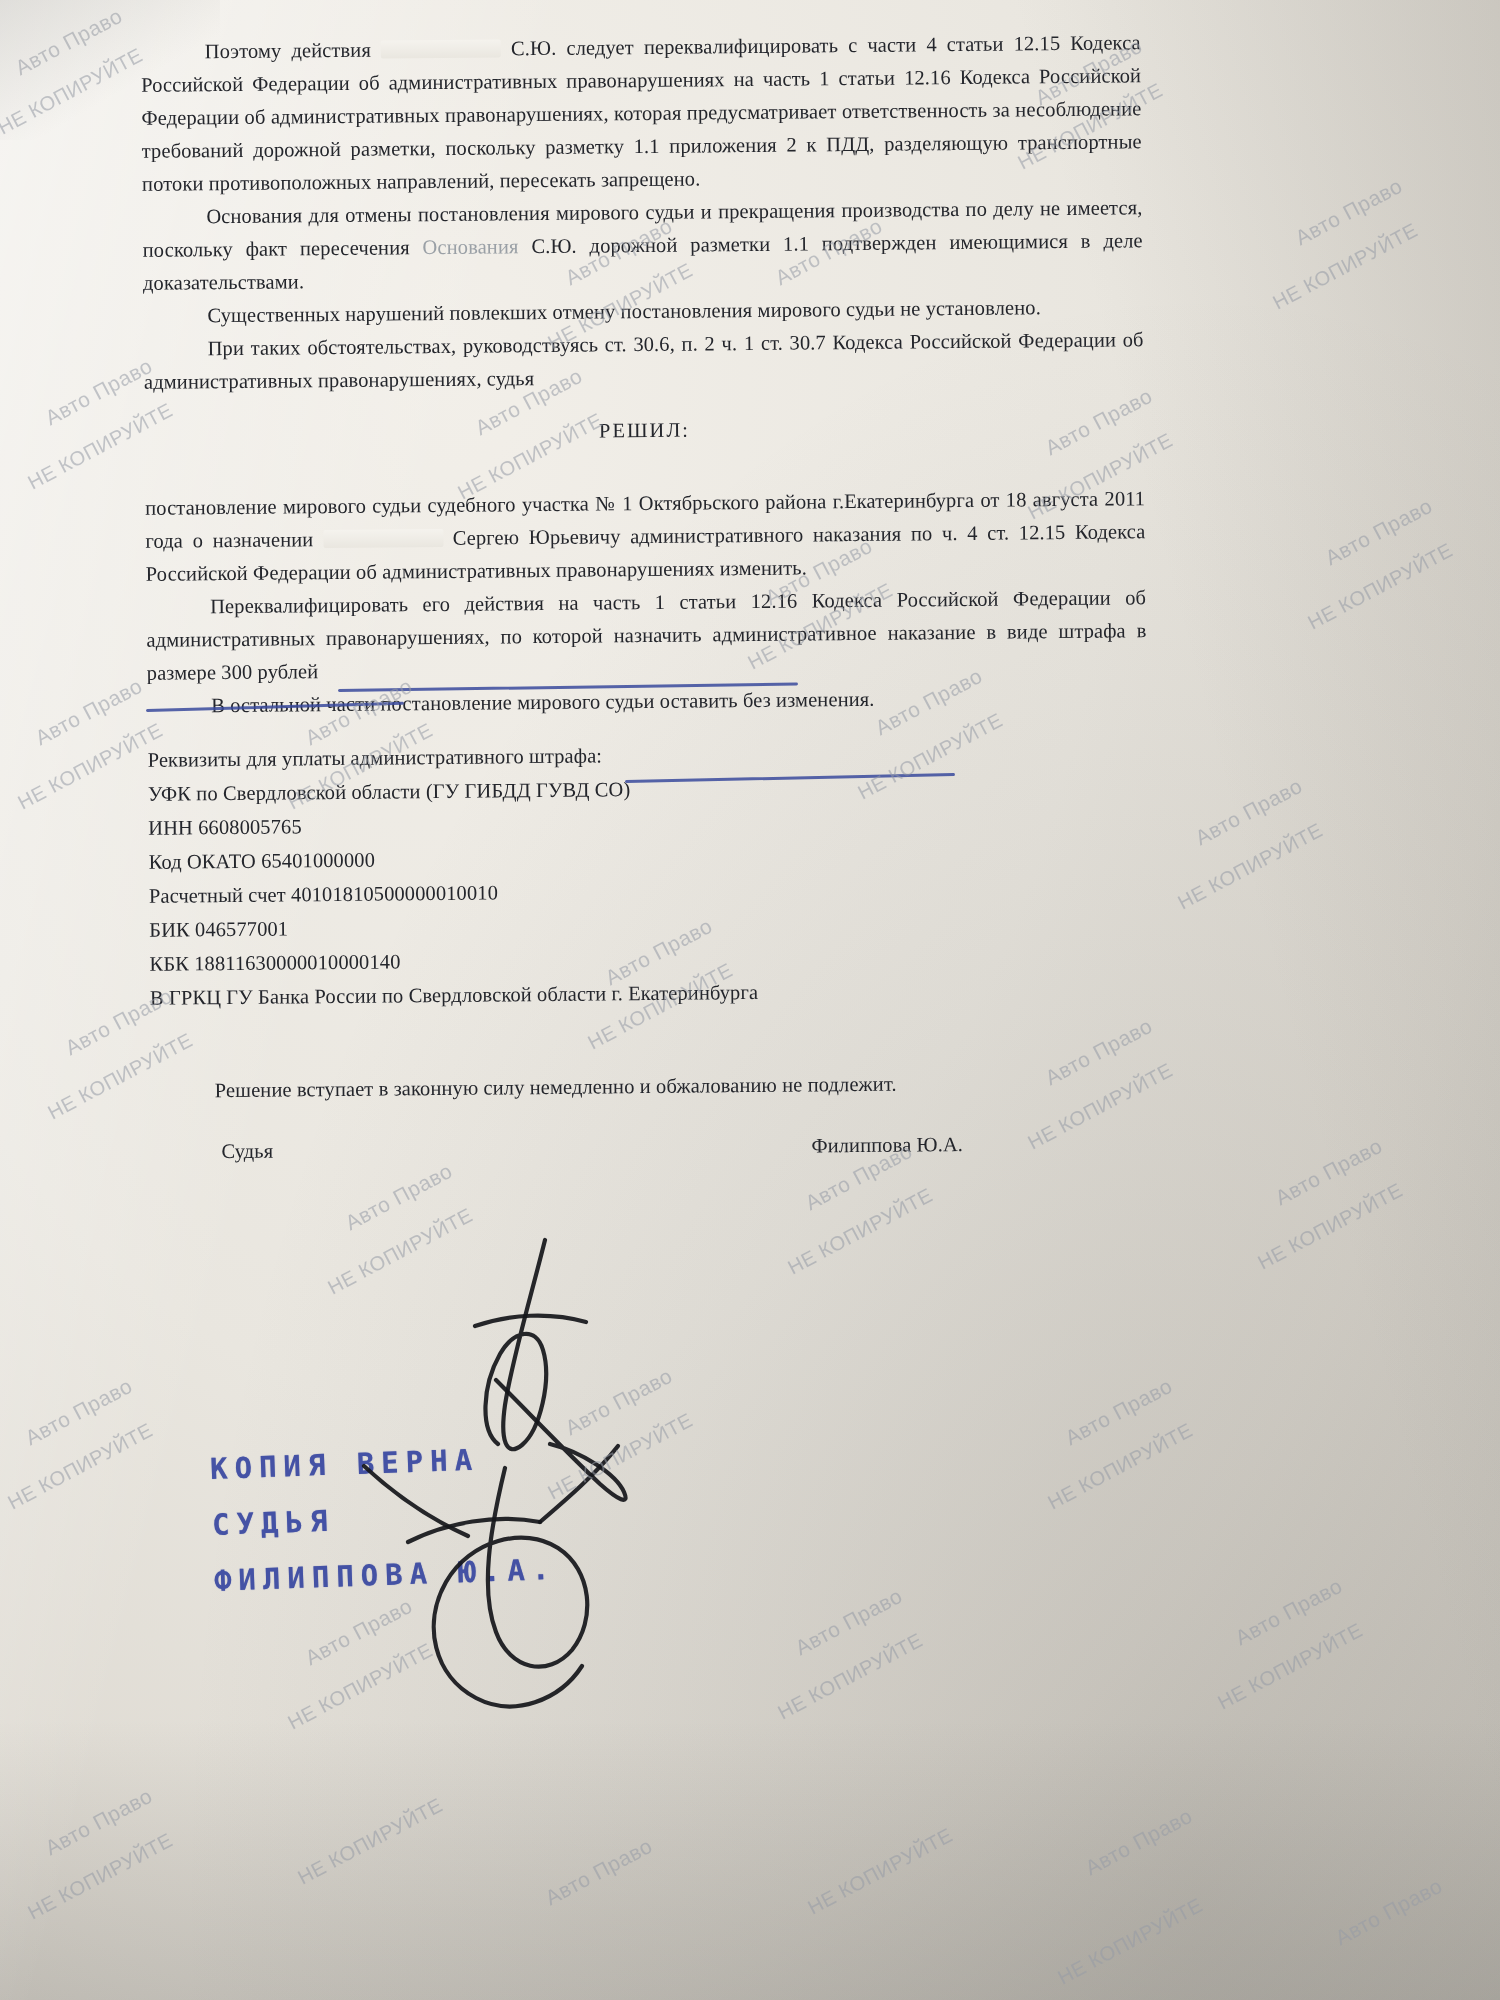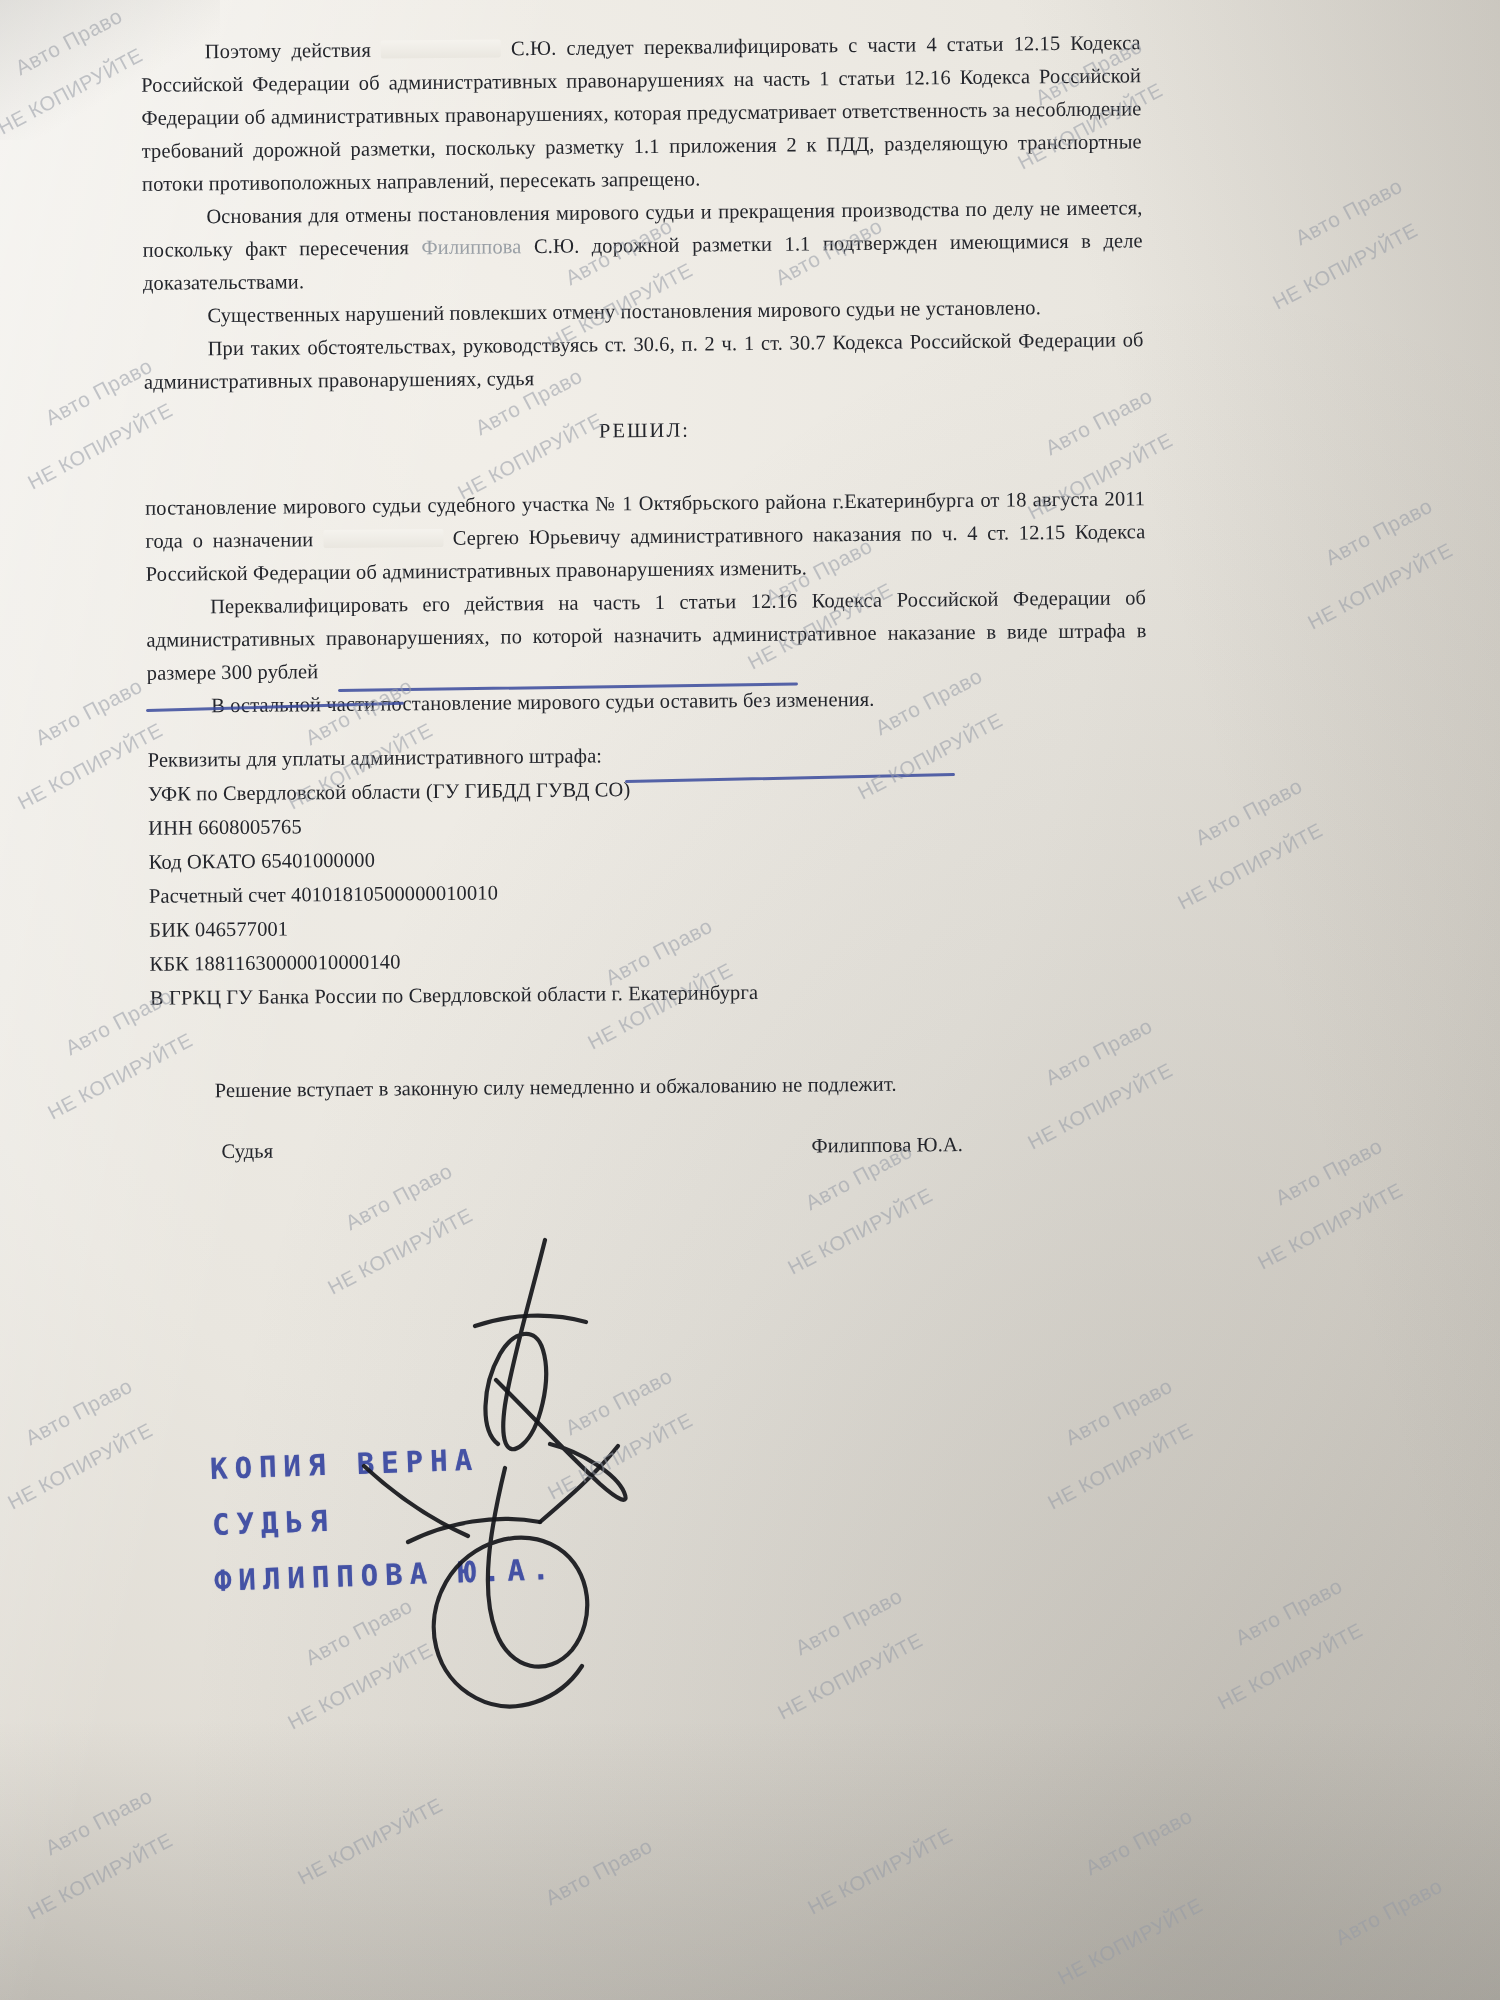--- a/index.html
+++ b/index.html
@@ -186,21 +186,21 @@
     <div class="col">
 
       <p class="p">
         <span>Поэтому действия</span>
         <span class="redacted"></span>
         <span>С.Ю. следует переквалифицировать с части 4 статьи 12.15 Кодекса Российской Федерации об административных правонарушениях на часть 1 статьи 12.16 Кодекса Российской Федерации об административных правонарушениях, которая предусматривает ответственность за несоблюдение требований дорожной разметки, поскольку разметку 1.1 приложения 2 к ПДД, разделяющую транспортные потоки противоположных направлений, пересекать запрещено.</span>
       </p>
 
       <p class="p">
         <span>Основания для отмены постановления мирового судьи и прекращения производства по делу не имеется, поскольку факт пересечения</span>
-        <span class="faded">Филиппова</span>
+        <span class="faded">Основания</span>
         <span>С.Ю. дорожной разметки 1.1 подтвержден имеющимися в деле доказательствами.</span>
       </p>
 
       <p class="p">Существенных нарушений повлекших отмену постановления мирового судьи не установлено.</p>
 
       <p class="p">При таких обстоятельствах, руководствуясь ст. 30.6, п. 2 ч. 1 ст. 30.7 Кодекса Российской Федерации об административных правонарушениях, судья</p>
 
       <div class="gap-m"></div>
       <p class="p center">РЕШИЛ:</p>
       <div class="gap-l"></div>

